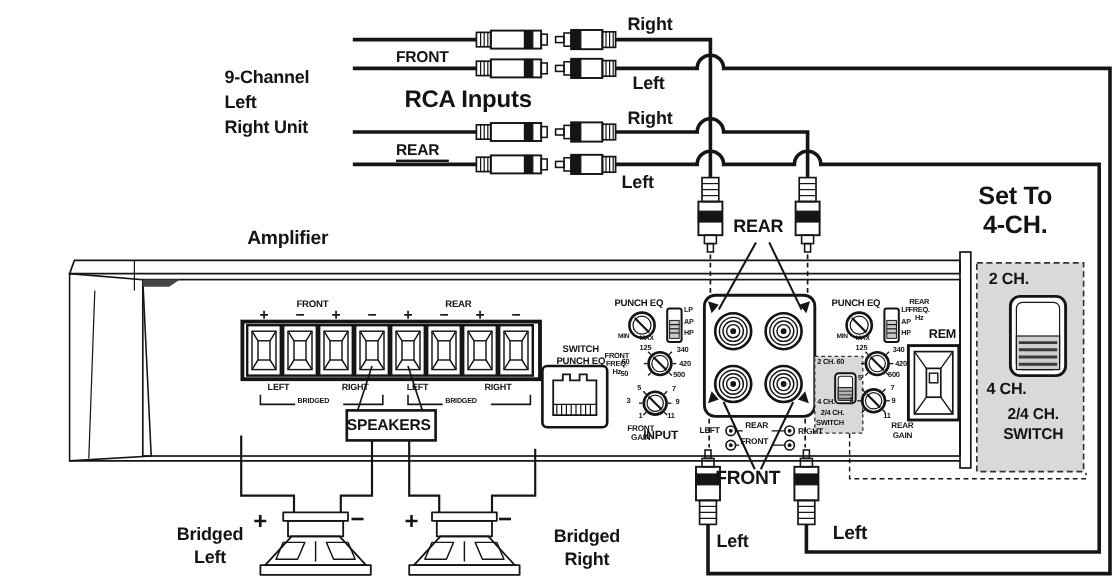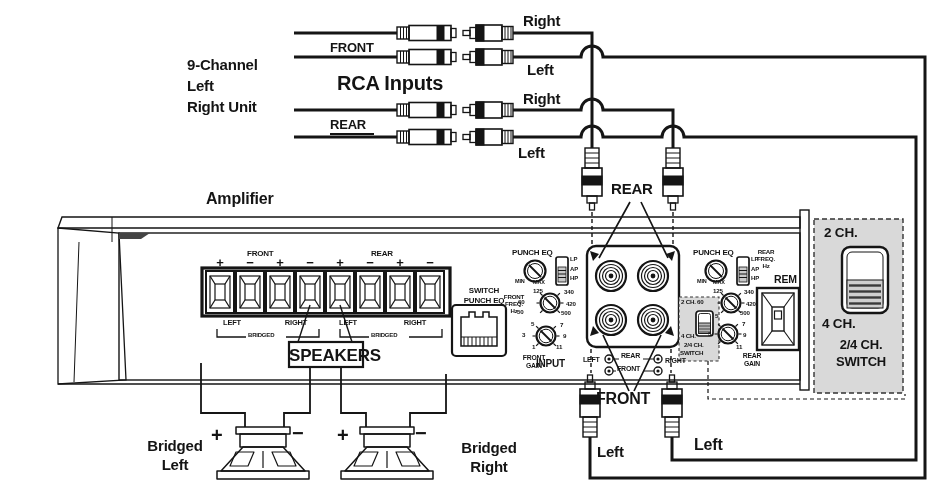--- a/index.html
+++ b/index.html
@@ -263,20 +263,24 @@
 </div>
 <div class="lbl und" style="left:330px;top:41px;font-size:13px;width:58px">FRONT</div>
 <div class="lbl" style="left:337px;top:73px;font-size:20px">RCA Inputs</div>
 <div class="lbl und" style="left:330px;top:118px;font-size:13px;width:44px">REAR</div>
 <div class="lbl" style="left:523px;top:13px;font-size:15px">Right</div>
 <div class="lbl" style="left:527px;top:62px;font-size:15px">Left</div>
 <div class="lbl" style="left:523px;top:91px;font-size:15px">Right</div>
 <div class="lbl" style="left:518px;top:145px;font-size:15px">Left</div>
 <div class="lbl" style="left:206px;top:191px;font-size:16px">Amplifier</div>
 
+<div class="lbl ctr blk" style="left:795px;top:152px;width:102px;font-size:21px;line-height:24px">
+  <span>Set To</span>
+  <span>4-CH.</span>
+</div>
 <div class="lbl" style="left:824px;top:226px;font-size:13.5px">2 CH.</div>
 <div class="lbl" style="left:822px;top:317px;font-size:13.5px">4 CH.</div>
 <div class="lbl ctr" style="left:820px;top:338px;width:82px;font-size:13px">2/4 CH.</div>
 <div class="lbl ctr" style="left:820px;top:355px;width:82px;font-size:13px">SWITCH</div>
 
 <div class="lbl" style="left:611px;top:181px;font-size:15px">REAR</div>
 <div class="lbl" style="left:596px;top:391px;font-size:16px">FRONT</div>
 <div class="lbl" style="left:597px;top:444px;font-size:15px">Left</div>
 <div class="lbl" style="left:694px;top:437px;font-size:16px">Left</div>
 
@@ -289,21 +293,21 @@
 <div class="lbl sgn" style="left:333px;top:256px;font-size:13px">+</div>
 <div class="lbl sgn" style="left:363px;top:256px;font-size:13px">−</div>
 <div class="lbl sgn" style="left:393px;top:256px;font-size:13px">+</div>
 <div class="lbl sgn" style="left:423px;top:256px;font-size:13px">−</div>
 <div class="lbl ctr" style="left:220px;top:319px;width:24px;font-size:7.5px">LEFT</div>
 <div class="lbl ctr" style="left:282px;top:319px;width:28px;font-size:7.5px">RIGHT</div>
 <div class="lbl ctr" style="left:336px;top:319px;width:24px;font-size:7.5px">LEFT</div>
 <div class="lbl ctr" style="left:401px;top:319px;width:28px;font-size:7.5px">RIGHT</div>
 <div class="lbl" style="left:248px;top:332px;font-size:6px">BRIDGED</div>
 <div class="lbl" style="left:371px;top:332px;font-size:6px">BRIDGED</div>
-<div class="lbl ctr" style="left:289px;top:347px;width:74px;font-size:17px">SPEAKERS</div>
+<div class="lbl ctr" style="left:289px;top:347px;width:58px;font-size:13px">SPEAKERS</div>
 <div class="lbl ctr blk" style="left:458px;top:286px;width:52px;font-size:8px;line-height:9.5px">
   <span>SWITCH</span>
   <span>PUNCH EQ</span>
 </div>
 <div class="lbl" style="left:512px;top:249px;font-size:8px">PUNCH EQ</div>
 <div class="lbl" style="left:515px;top:279px;font-size:5.5px">MIN</div>
 <div class="lbl" style="left:533px;top:280px;font-size:5.5px">MAX</div>
 <div class="lbl" style="left:570px;top:256px;font-size:6px">LP</div>
 <div class="lbl" style="left:570px;top:266px;font-size:6px">AP</div>
 <div class="lbl" style="left:570px;top:275px;font-size:6px">HP</div>

